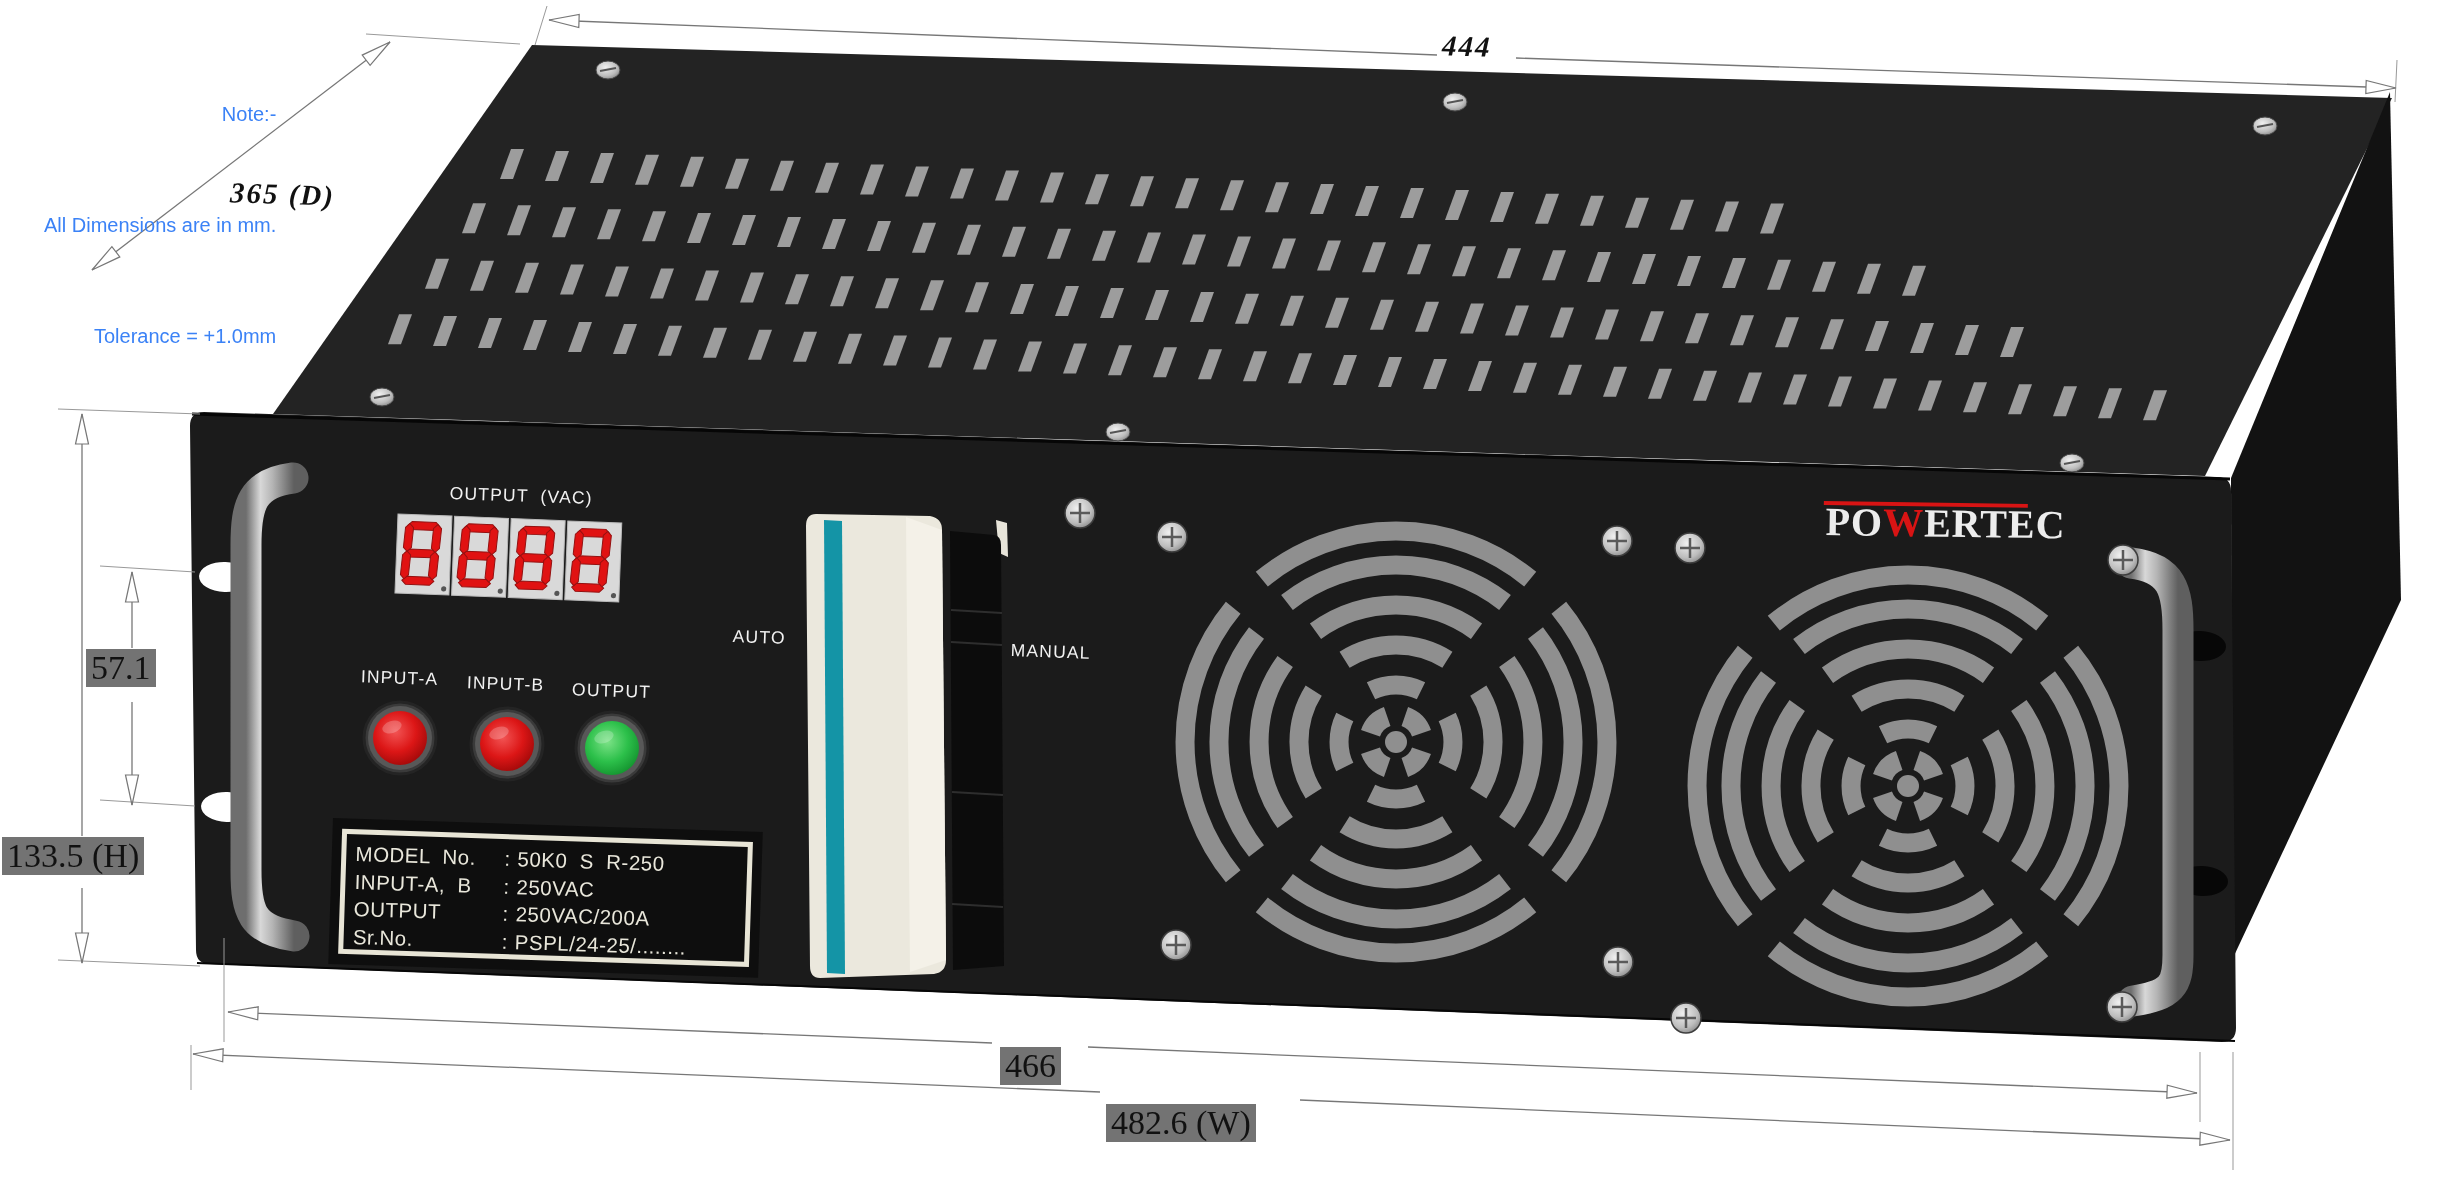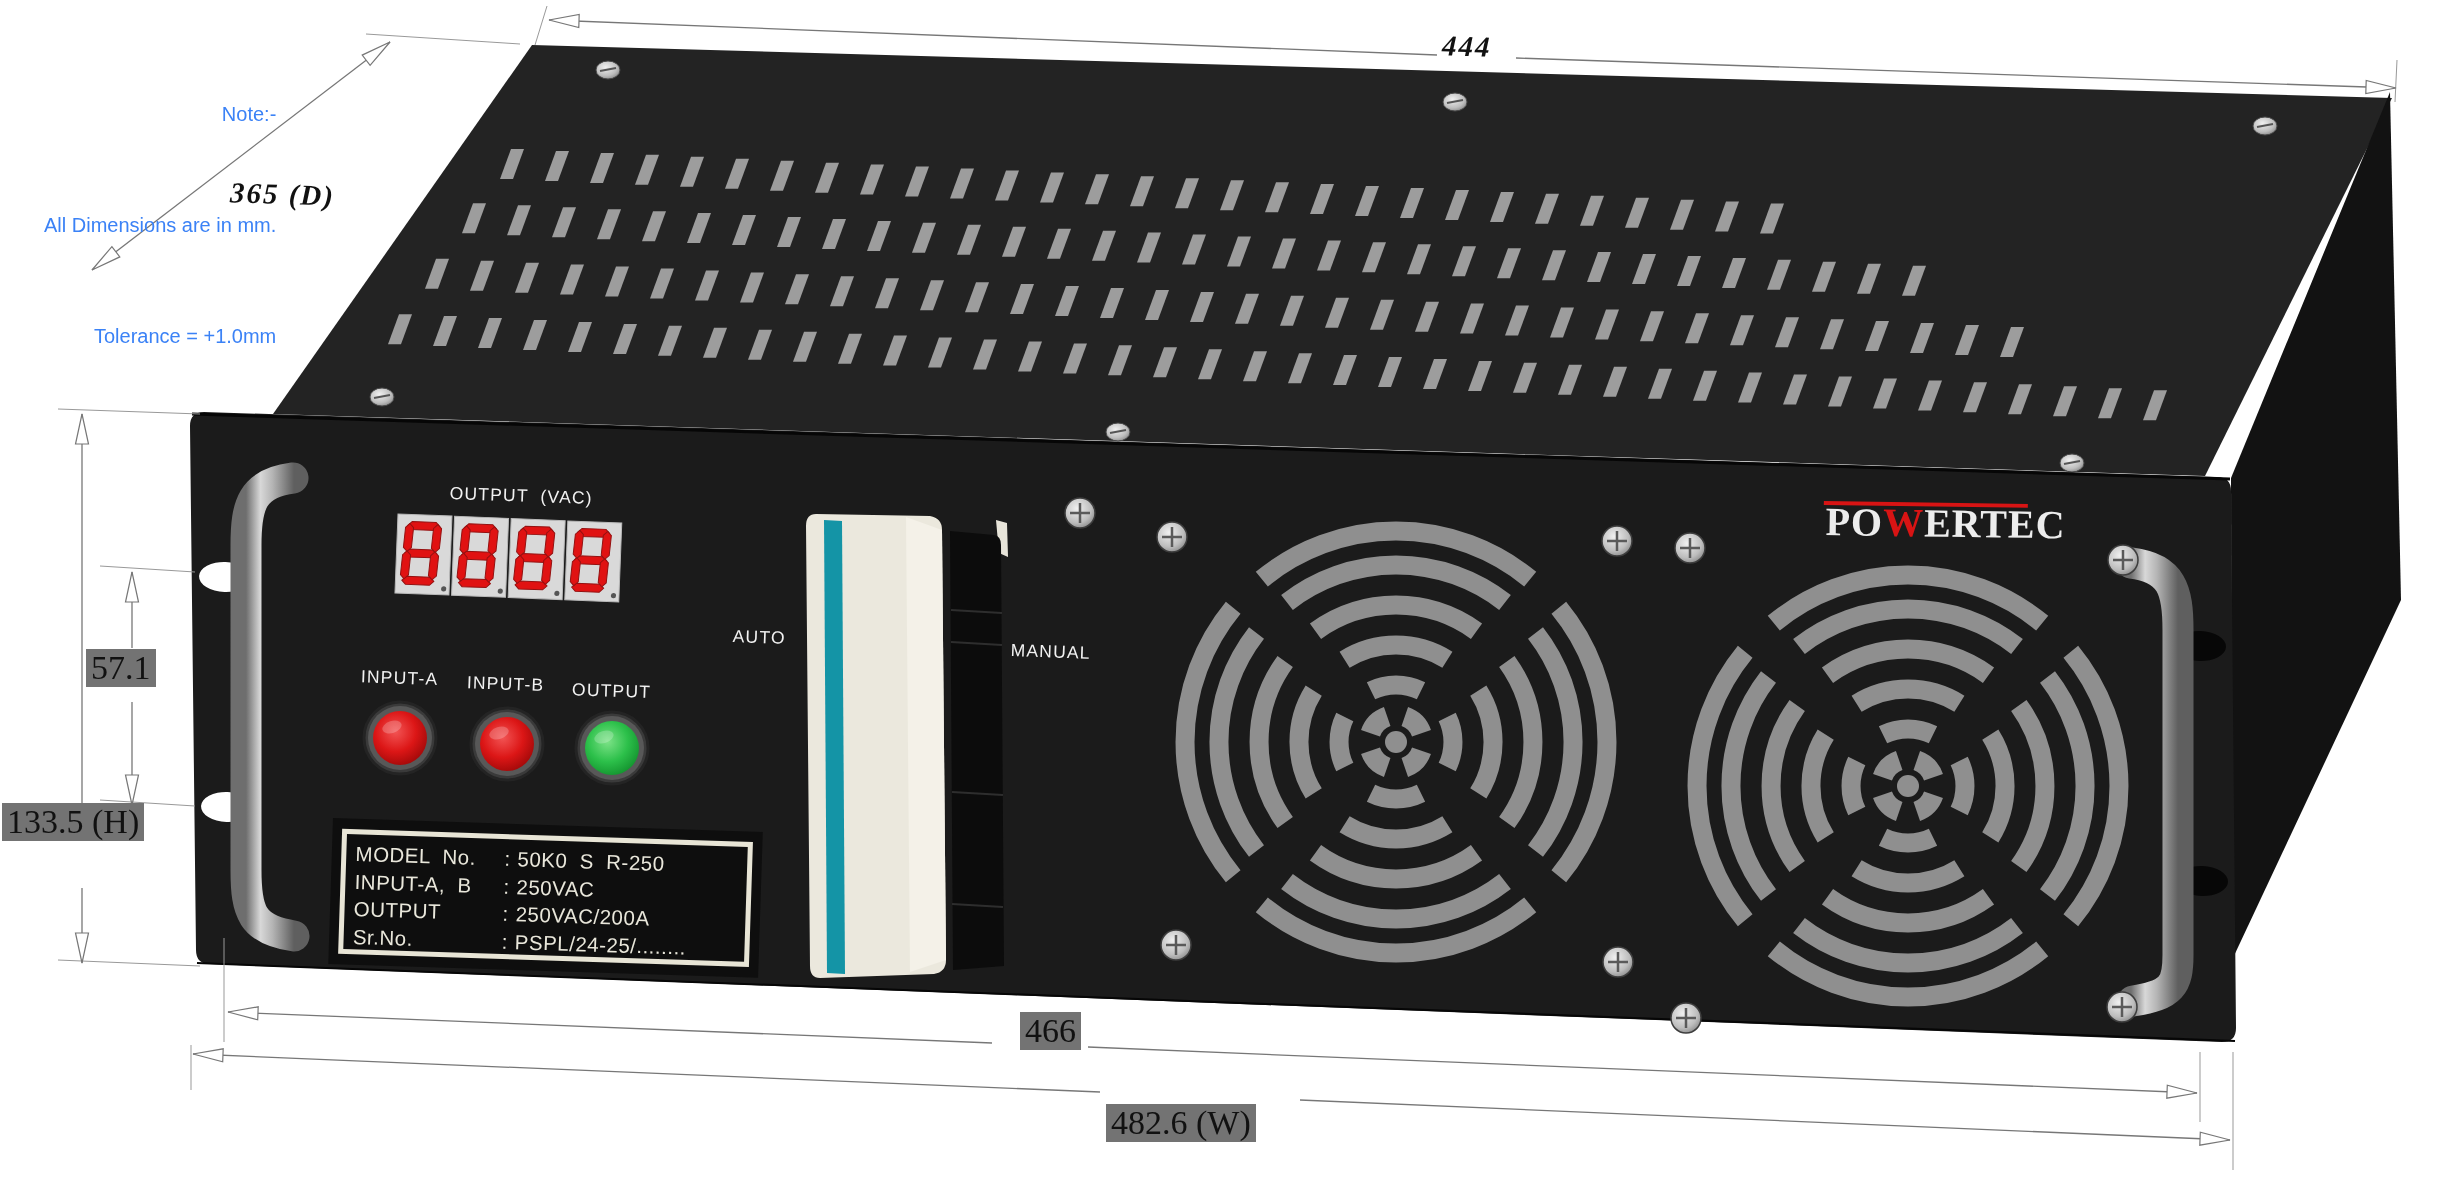--- a/index.html
+++ b/index.html
@@ -439,22 +439,22 @@
 
   <div class="note">
     <div>Note:-</div>
     <div>All Dimensions are in mm.</div>
     <div>Tolerance = +1.0mm</div>
   </div>
 
   <div class="dim-ital" style="left:1438px;top:30px;background:#fff;padding:0 4px;">444</div>
   <div class="dim-ital" style="left:230px;top:178px;">365 (D)</div>
   <div class="dim-serif" style="left:86px;top:649px;">57.1</div>
-  <div class="dim-serif" style="left:2px;top:803px;">133.5 (H)</div>
-  <div class="dim-serif" style="left:1000px;top:1012px;margin-left:20px;">466</div>
+  <div class="dim-serif" style="left:2px;top:837px;">133.5 (H)</div>
+  <div class="dim-serif" style="left:1000px;top:1047px;">466</div>
   <div class="dim-serif" style="left:1106px;top:1069px;margin-top:35px;">482.6 (W)</div>
 
   <div class="lbl" style="left:450px;top:483px;">OUTPUT  (VAC)</div>
   <div class="lbl" style="left:352px;top:666px;width:96px;text-align:center;">INPUT-A</div>
   <div class="lbl" style="left:458px;top:672px;width:96px;text-align:center;">INPUT-B</div>
   <div class="lbl" style="left:566px;top:679px;width:92px;text-align:center;">OUTPUT</div>
   <div class="lbl" style="left:733px;top:626px;">AUTO</div>
   <div class="lbl" style="left:1011px;top:640px;">MANUAL</div>
 
   <div class="logo">

